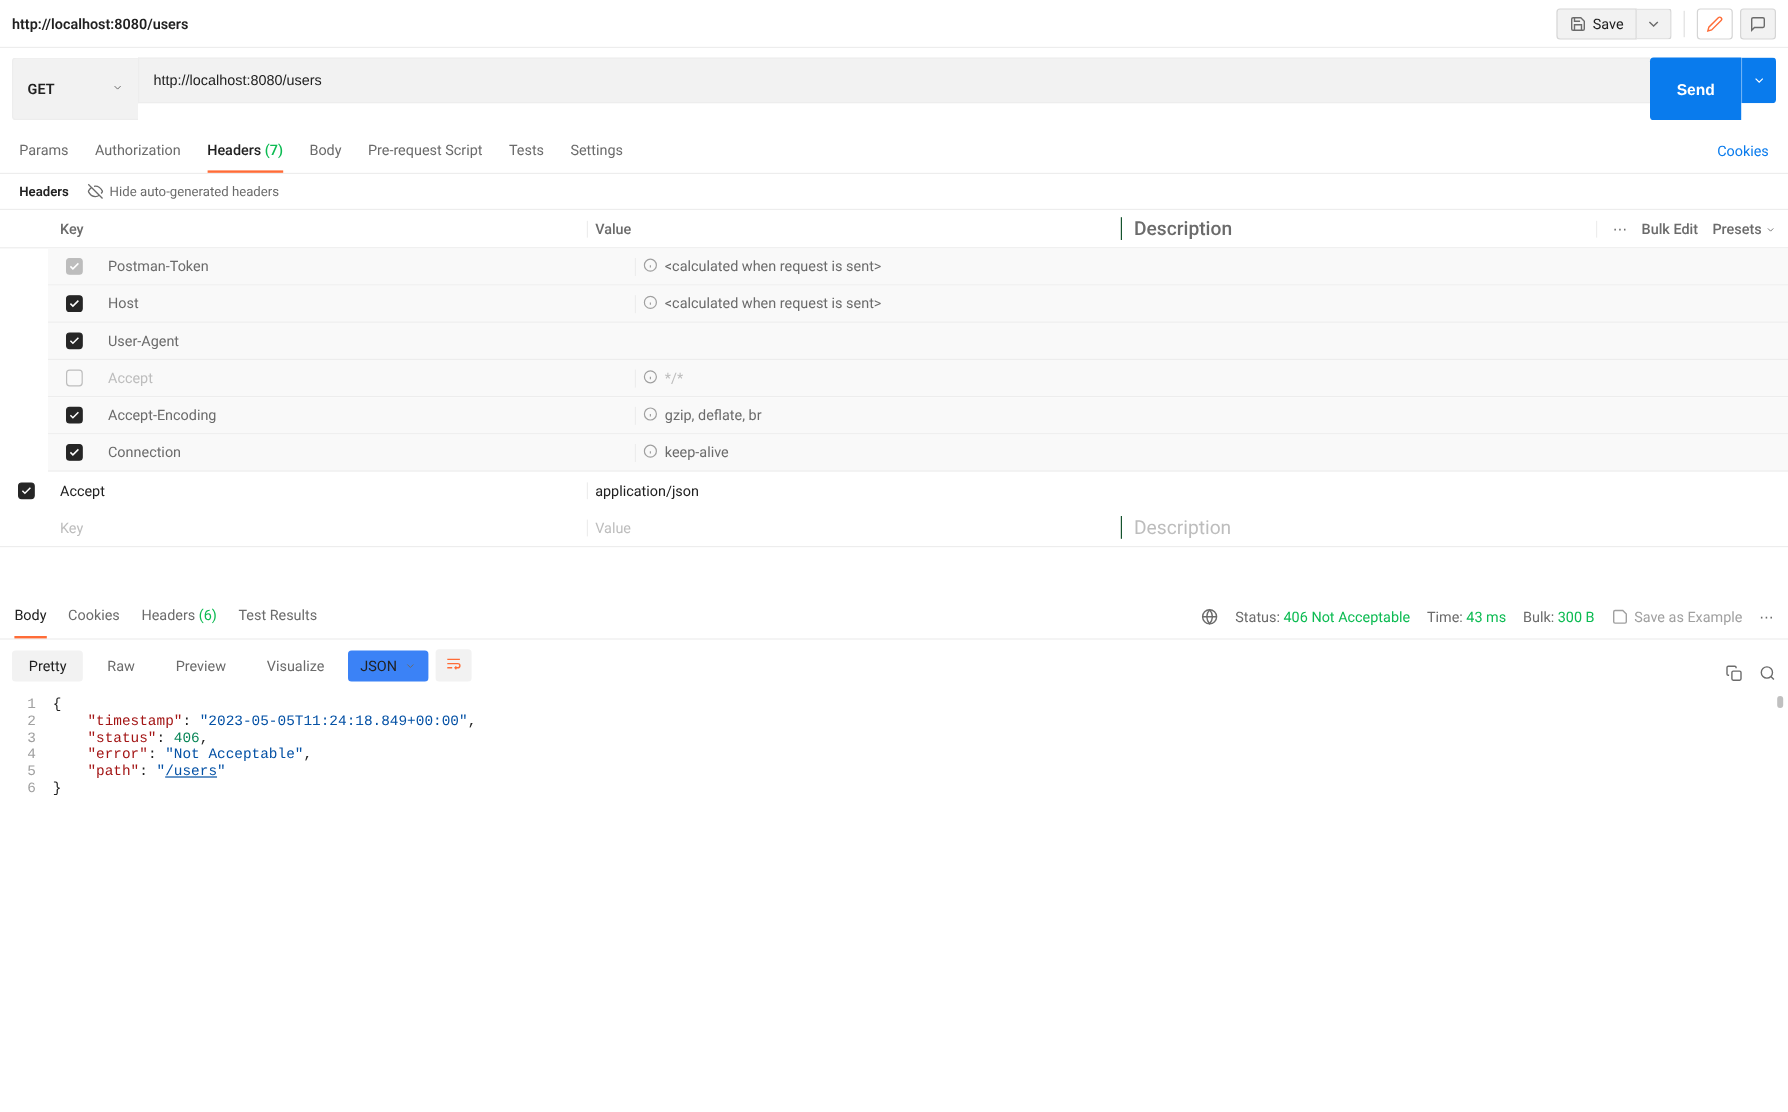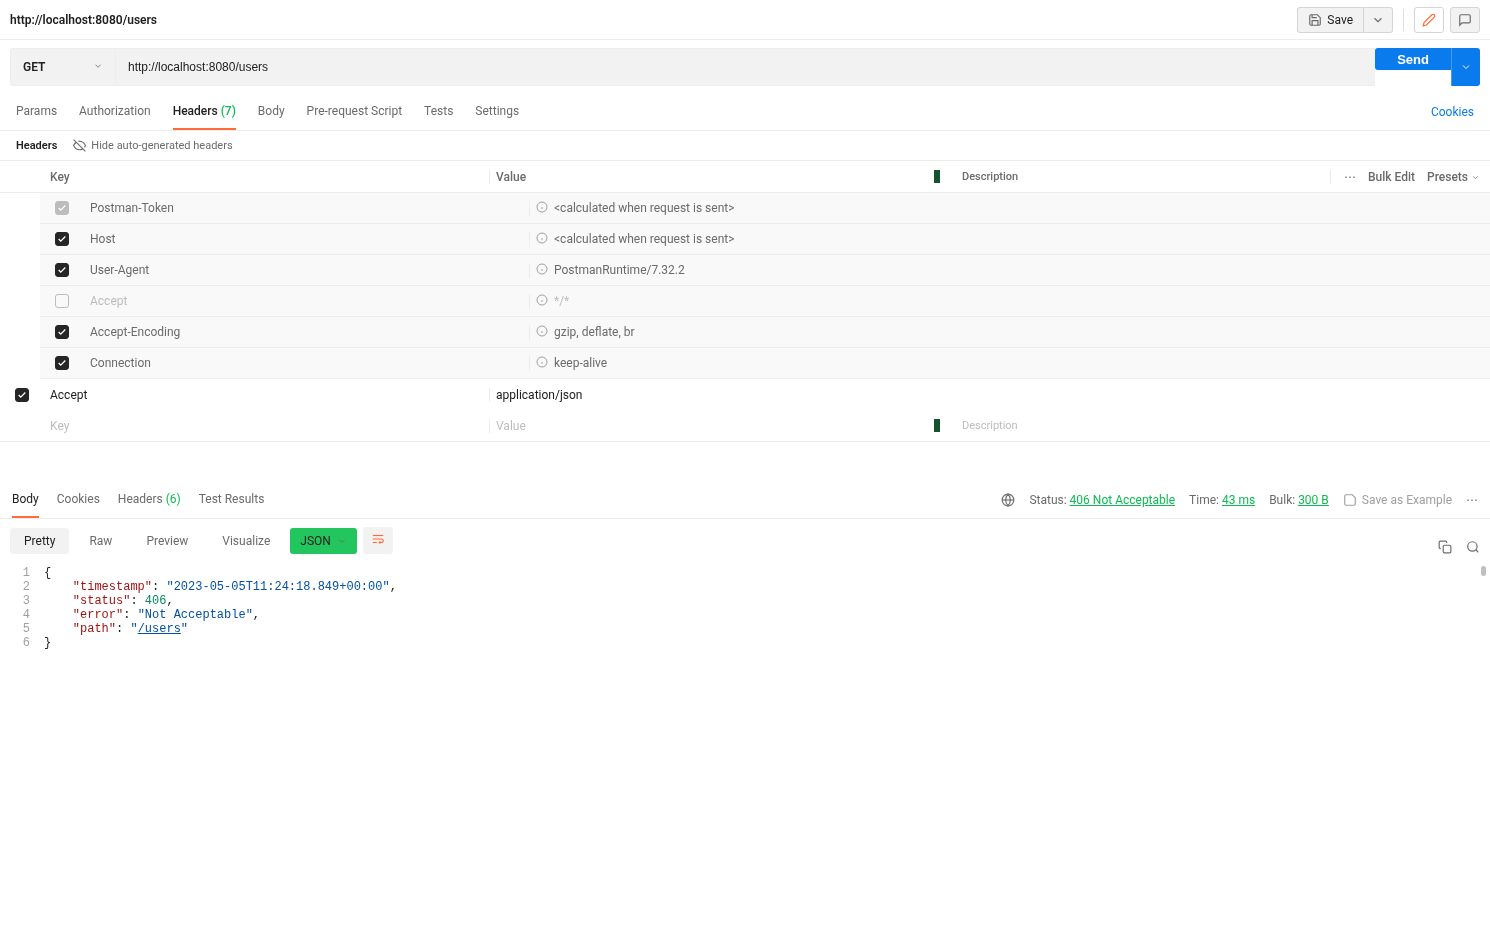--- a/index.html
+++ b/index.html
@@ -13,21 +13,21 @@
 .btn-small { padding: 5px 7px; }
 .btn-group { display: flex; }
 .btn-group .btn:first-child { border-top-right-radius:0; border-bottom-right-radius:0; }
 .btn-group .btn:last-child { border-top-left-radius:0; border-bottom-left-radius:0; border-left:0; }
 .sep-vert { width:1px; height:22px; background:#e0e0e0; margin:0 4px; }
 
 .request-row { display:flex; align-items:stretch; padding: 8px 10px; gap:0; }
 .method-select { display:flex; align-items:center; justify-content:space-between; width:105px; padding:0 12px; background:#f2f2f2; border:1px solid #ededed; border-right:0; border-top-left-radius:3px; border-bottom-left-radius:3px; font-weight:600; color:#212121; cursor:pointer; }
 .url-input { flex:1; background:#f2f2f2; border:1px solid #ededed; border-right:0; padding:0 12px; font-size:12px; outline:none; color:#212121; height:38px; }
 .send-btn-group { display:flex; }
-.send-btn { background:#097bed; color:#fff; border:0; padding:0 22px; font-size:13px; font-weight:600; display:flex; align-items:center; height:22px; border-top-left-radius:3px; border-bottom-left-radius:3px; cursor:pointer; }
+.send-btn { background:#097bed; color:#fff; border:0; padding:0 22px; font-size:13px; font-weight:600; display:flex; align-items:center; height:52px; border-top-left-radius:3px; border-bottom-left-radius:3px; cursor:pointer; }
 .send-caret { background:#097bed; color:#fff; border:0; border-left:1px solid rgba(255,255,255,.25); padding:0 8px; display:flex; align-items:center; height:38px; border-top-right-radius:3px; border-bottom-right-radius:3px; cursor:pointer; }
 
 .tabs-row { display:flex; align-items:center; justify-content:space-between; padding:0 16px; border-bottom:1px solid #ededed; }
 .tabs { display:flex; gap:22px; }
 .tab { padding:10px 0; font-size:12px; color:#6b6b6b; cursor:pointer; border-bottom:2px solid transparent; }
 .tab.active { color:#212121; font-weight:500; border-bottom-color:#ff6c37; }
 .tab .count { color:#0cbb52; }
 .cookies-link { color:#097bed; font-size:12px; cursor:pointer; }
 
 .subheader { display:flex; align-items:center; gap:16px; padding:8px 16px; font-size:11px; }
@@ -35,46 +35,46 @@
 .subheader .toggle { display:flex; align-items:center; gap:5px; color:#6b6b6b; cursor:pointer; }
 .subheader .toggle svg { width:13px; height:13px; }
 
 .table { border-top:1px solid #ededed; border-bottom:1px solid #ededed; }
 .row { display:flex; align-items:center; border-bottom:1px solid #ededed; min-height:31px; }
 .row:last-child { border-bottom:0; }
 .row.header { background:#fff; font-weight:500; color:#6b6b6b; font-size:11px; min-height:32px; }
 .col-chk { width:44px; display:flex; justify-content:center; }
 .col-key { flex:0 0 445px; padding:0 6px; display:flex; align-items:center; gap:6px; font-size:12px; }
 .col-val { flex:0 0 445px; padding:0 6px; display:flex; align-items:center; gap:6px; border-left:1px solid #ededed; height:100%; font-size:12px; }
-.col-desc { flex:1; padding:0 22px; border-left:6px solid #14532d; height:100%; display:flex; align-items:center; font-size:11px; }
+.col-desc { flex:1; padding:0 10px; border-left:1px solid #14532d; height:100%; display:flex; align-items:center; font-size:16px; }
 .col-actions { flex:0 0 160px; border-left:1px solid #ededed; display:flex; align-items:center; justify-content:flex-end; gap:12px; padding:0 10px; font-size:12px; color:#6b6b6b; }
 .checkbox { width:14px; height:14px; border:1px solid #bdbdbd; border-radius:3px; cursor:pointer; display:flex; align-items:center; justify-content:center; }
 .checkbox.checked { background:#262626; border-color:#262626; }
 .checkbox.checked svg { width:10px; height:10px; stroke:#fff; }
 .checkbox.checked-gray { background:#bdbdbd; border-color:#bdbdbd; }
 .checkbox.checked-gray svg { width:10px; height:10px; stroke:#fff; }
 .info-ico { color:#a0a0a0; }
 .info-ico svg { width:12px; height:12px; }
 .row.auto { background:#f9f9f9; color:#6b6b6b;margin-left:40px; }
 .row.auto .col-key, .row.auto .col-val { color:#6b6b6b; }
 .placeholder { color:#bdbdbd; }
 
 .response-meta { display:flex; align-items:center; justify-content:space-between; border-bottom:1px solid #ededed; padding:0 12px; margin-top:40px; }
 .resp-tabs { display:flex; gap:18px; }
 .resp-tab { padding:10px 0; color:#6b6b6b; cursor:pointer; border-bottom:2px solid transparent; font-size:12px; }
 .resp-tab.active { color:#212121; border-bottom-color:#ff6c37; }
 .resp-tab .count { color:#0cbb52; }
 .resp-right { display:flex; align-items:center; gap:14px; font-size:12px; color:#6b6b6b; }
-.resp-right .val { color:#0cbb52;text-decoration:underline; }
+.resp-right .val { color:#0cbb52; }
 .resp-right svg { width:14px; height:14px; }
 
 .viewer-bar { display:flex; align-items:flex-end; gap:6px; padding:8px 10px; }
 .vt-btn { padding:6px 14px; font-size:12px; color:#6b6b6b; cursor:pointer; border-radius:3px; }
 .vt-btn.active { background:#f2f2f2; color:#212121; }
-.lang-sel { display:inline-flex; align-items:center; gap:6px; background:#22c55e; padding:6px 10px; border-radius:3px; font-size:12px; cursor:pointer; }
+.lang-sel { display:inline-flex; align-items:center; gap:6px; background:#3b82f6; padding:6px 10px; border-radius:3px; font-size:12px; cursor:pointer; }
 .wrap-btn { background:#f2f2f2; padding:5px 8px; border-radius:3px; cursor:pointer; color:#ff6c37; }
 .viewer-right { margin-left:auto; display:flex; gap:14px; color:#6b6b6b; }
 .viewer-right svg { width:14px; height:14px; cursor:pointer; }
 
 .code { font-family: 'SFMono-Regular', Consolas, 'Liberation Mono', Menlo, monospace; font-size:12px; padding:4px 0; position:relative; }
 .code-line { display:flex; }
 .gutter { width:44px; text-align:right; padding-right:14px; color:#a0a0a0; user-select:none; }
 .code-text { flex:1; white-space:pre; }
 .tok-brace { color:#212121; }
 .tok-key { color:#a31515; }
@@ -219,28 +219,20 @@
       </div>
       <div class="row auto">
         <div class="col-chk">
           <div class="checkbox checked">
             <svg viewBox="0 0 24 24" fill="none" stroke-width="3">
               <polyline points="20 6 9 17 4 12"></polyline>
             </svg>
           </div>
         </div>
         <div class="col-key">User-Agent</div>
-        <div class="col-val">
-          <span class="info-ico"><svg viewBox="0 0 24 24" fill="none" stroke="#a0a0a0" stroke-width="2">
-              <circle cx="12" cy="12" r="10"></circle>
-              <line x1="12" y1="16" x2="12" y2="12"></line>
-              <line x1="12" y1="8" x2="12.01" y2="8"></line>
-            </svg></span>
-          <span>PostmanRuntime/7.32.2</span>
-        </div>
         <div class="col-desc"></div>
       </div>
       <div class="row auto">
         <div class="col-chk">
           <div class="checkbox"></div>
         </div>
         <div class="col-key" style="color: rgb(189, 189, 189);">Accept</div>
         <div class="col-val">
           <span class="info-ico"><svg viewBox="0 0 24 24" fill="none" stroke="#a0a0a0" stroke-width="2">
               <circle cx="12" cy="12" r="10"></circle>

